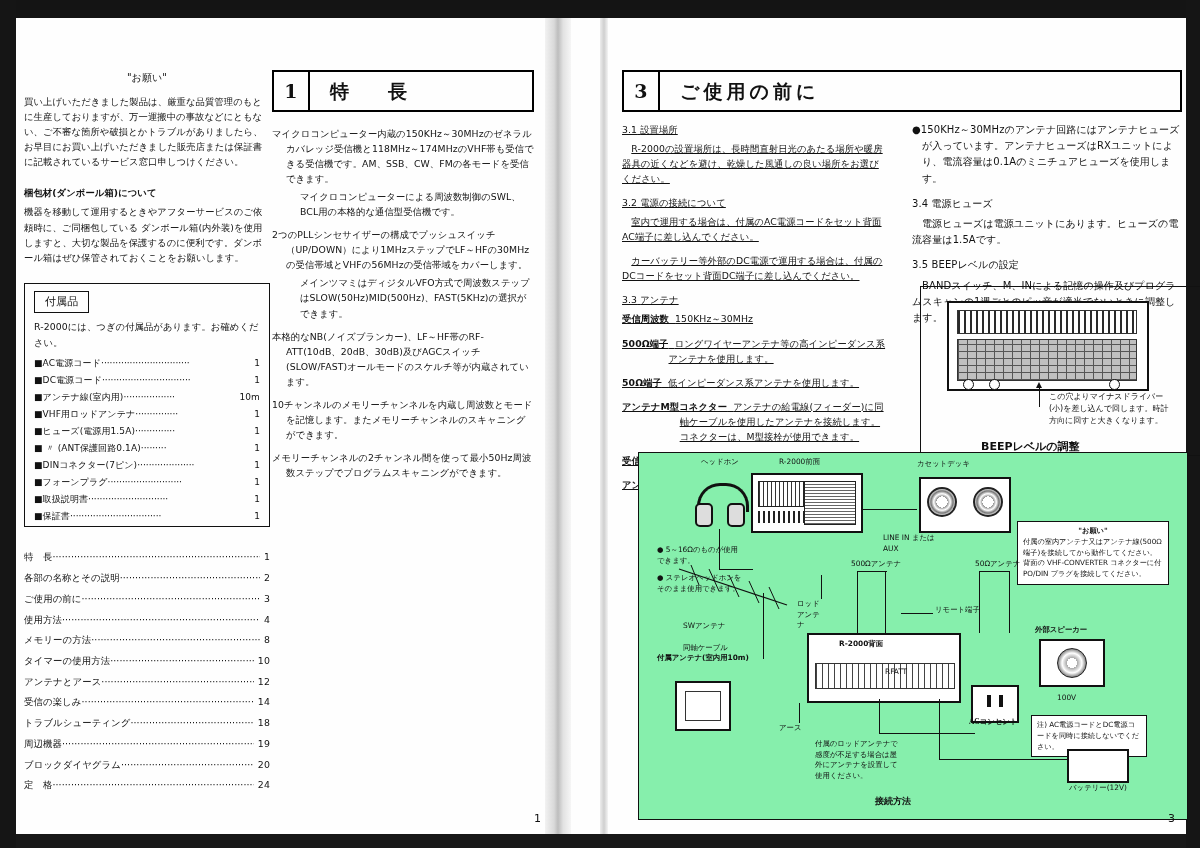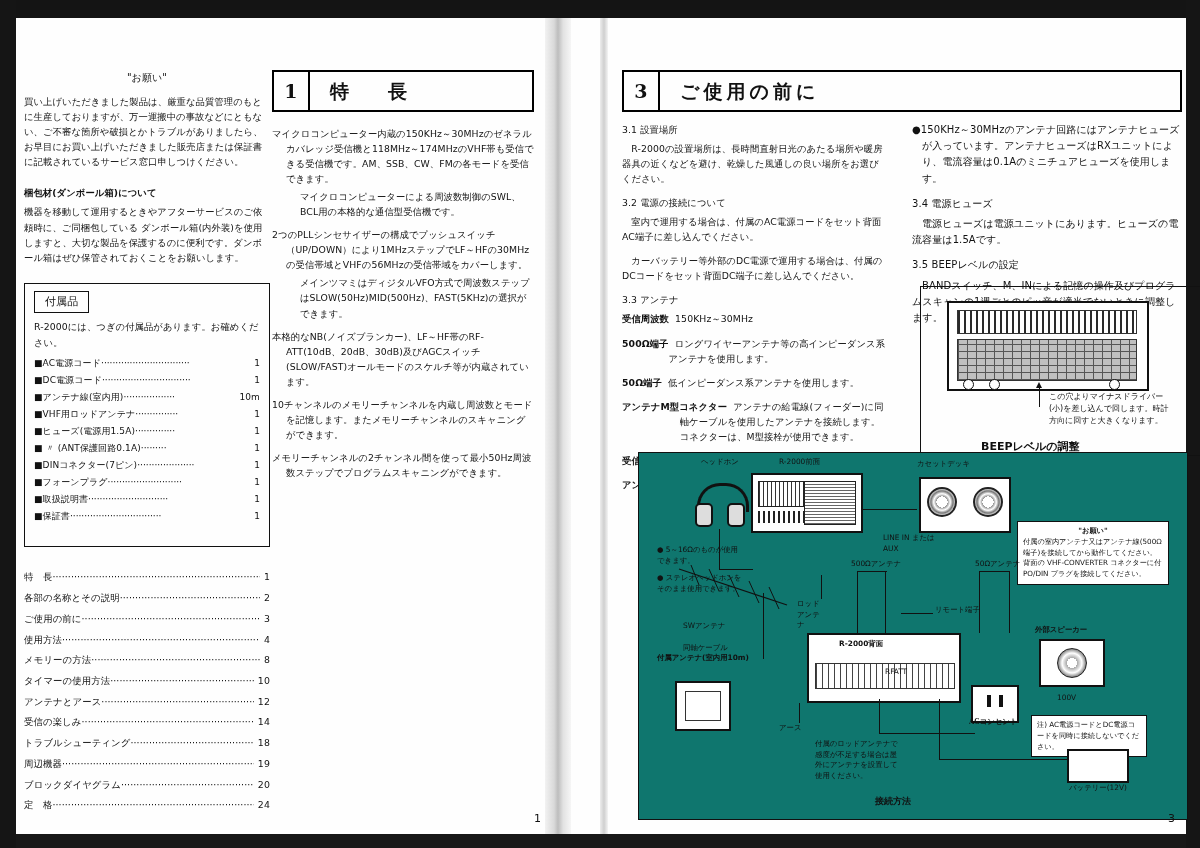--- a/index.html
+++ b/index.html
@@ -118,41 +118,41 @@
     margin-bottom: 6px;
   }
   .attach-list { margin: 0; padding: 0; list-style: none; font-size: 9px; }
   .attach-list li { display: flex; white-space: nowrap; margin-bottom: 2.5px; }
   .attach-list .lbl { overflow: hidden; }
   .attach-list .dots { flex: 1; overflow: hidden; letter-spacing: 0px; }
   .attach-list .qty { padding-left: 4px; }
 
   .rule-box {
     border: 1px solid #111;
-    padding: 7px 9px 20px 9px;
+    padding: 7px 9px 0 9px;
     margin-top: 4px;
   }
 
   
   .toc { margin-top: 22px; font-size: 9.4px; }
   .toc li { display: flex; margin-bottom: 5.5px; list-style: none; }
   .toc ul { margin: 0; padding: 0; }
   .toc .lbl { white-space: nowrap; }
   .toc .dots { flex: 1; overflow: hidden; }
   .toc .pg { padding-left: 4px; }
 
   .pagenum {
     position: absolute;
     font-size: 11px;
   }
   .pagenum.left { left: 534px; top: 812px; }
   .pagenum.right { left: 1168px; top: 812px; }
 
   
-  .rcol-a { position: absolute; left: 0; top: 52px; width: 266px; font-size: 9.3px; line-height: 1.62;}
+  .rcol-a { position: absolute; left: 0; top: 52px; width: 266px; font-size: 9.3px; line-height: 1.62; text-decoration: underline;}
   .rcol-b { position: absolute; left: 290px; top: 52px; width: 268px; font-size: 10px; line-height: 1.62;}
 
   .hang { padding-left: 5em; text-indent: -5em; }
   .hang2 { padding-left: 6.2em; text-indent: -6.2em; }
 
   
   .beep-box {
     position: absolute;
     left: 298px; top: 232px; width: 258px; height: 176px;
     border: 1px solid #111;
@@ -197,21 +197,21 @@
   .beep-label {
     position: absolute; left: 60px; top: 152px;
     font-size: 11px; font-weight: bold;
   }
 
   
   .diagram {
     position: absolute;
     left: 638px; top: 452px; width: 548px; height: 366px;
     border: 1px solid #111;
-    background: #0f766e;
+    background: #86efac;
     overflow: hidden;
   }
   .dg { position: absolute; font-size: 7.4px; line-height: 1.45; }
   .dg.b { font-weight: bold; }
   .dg-line { position: absolute; background: #111; }
 
   .radio-body {
     position: absolute; left: 112px; top: 20px; width: 108px; height: 56px;
     border: 2px solid #111; background: #fff;
   }

